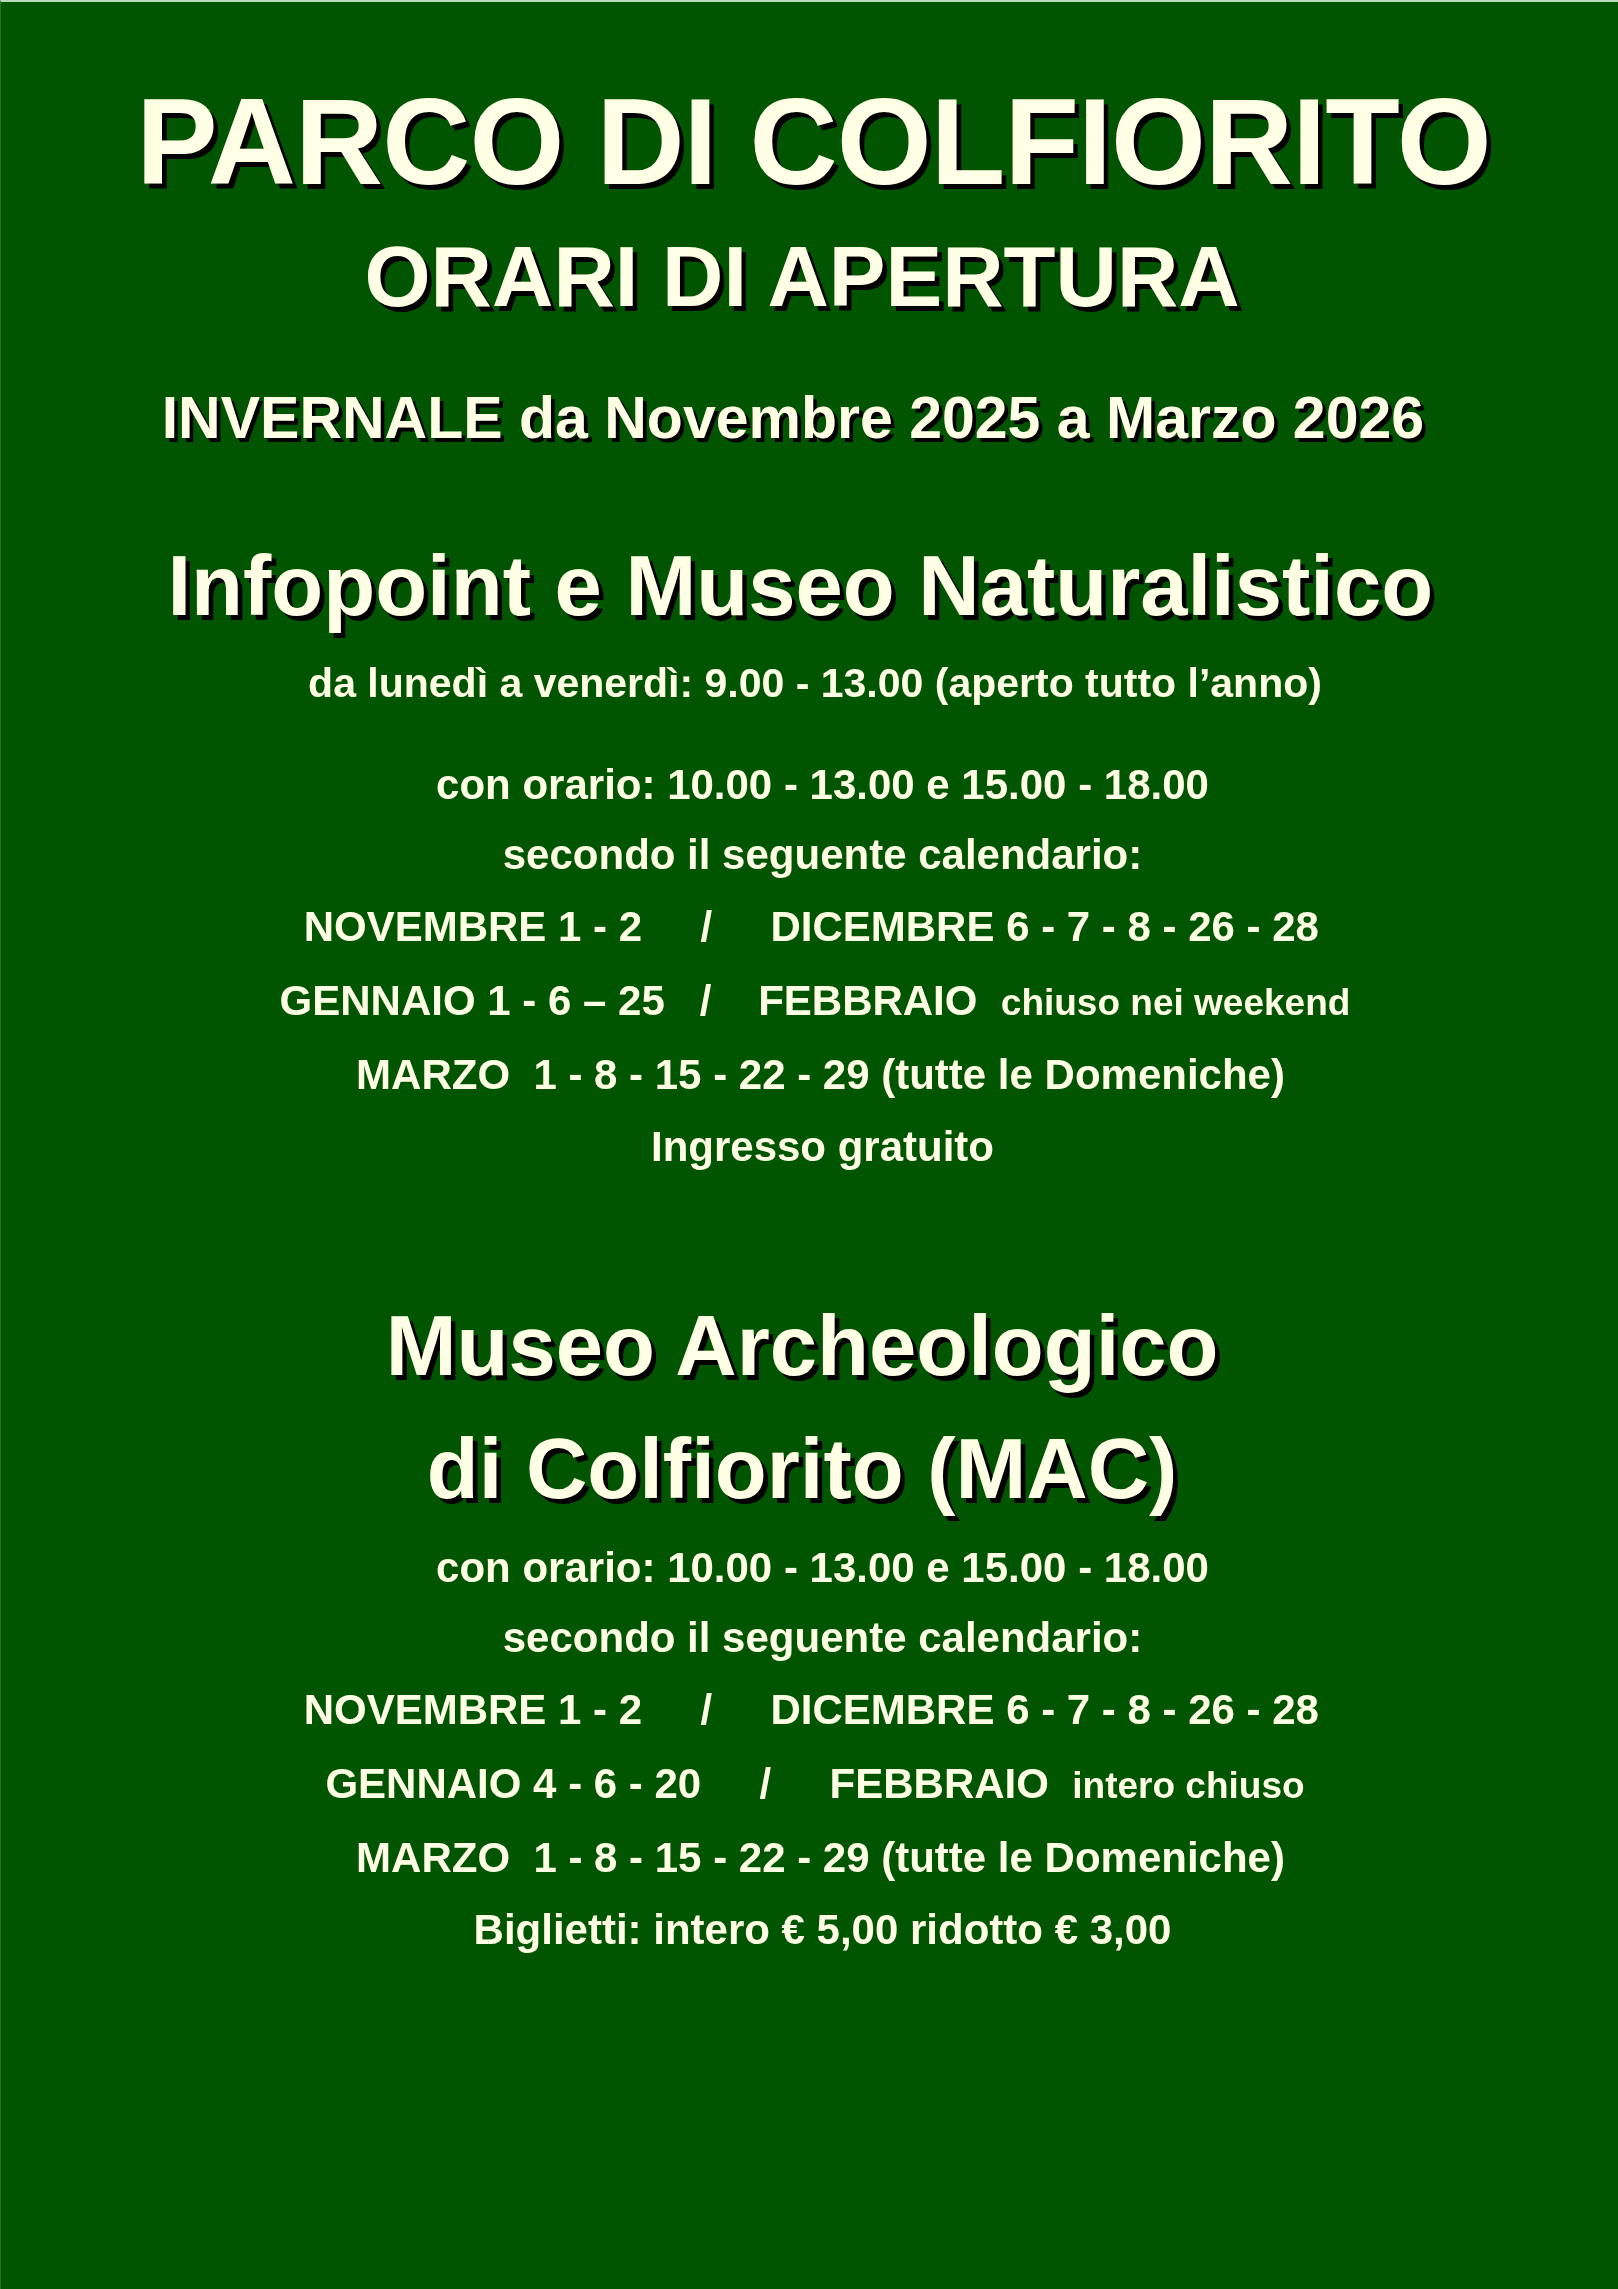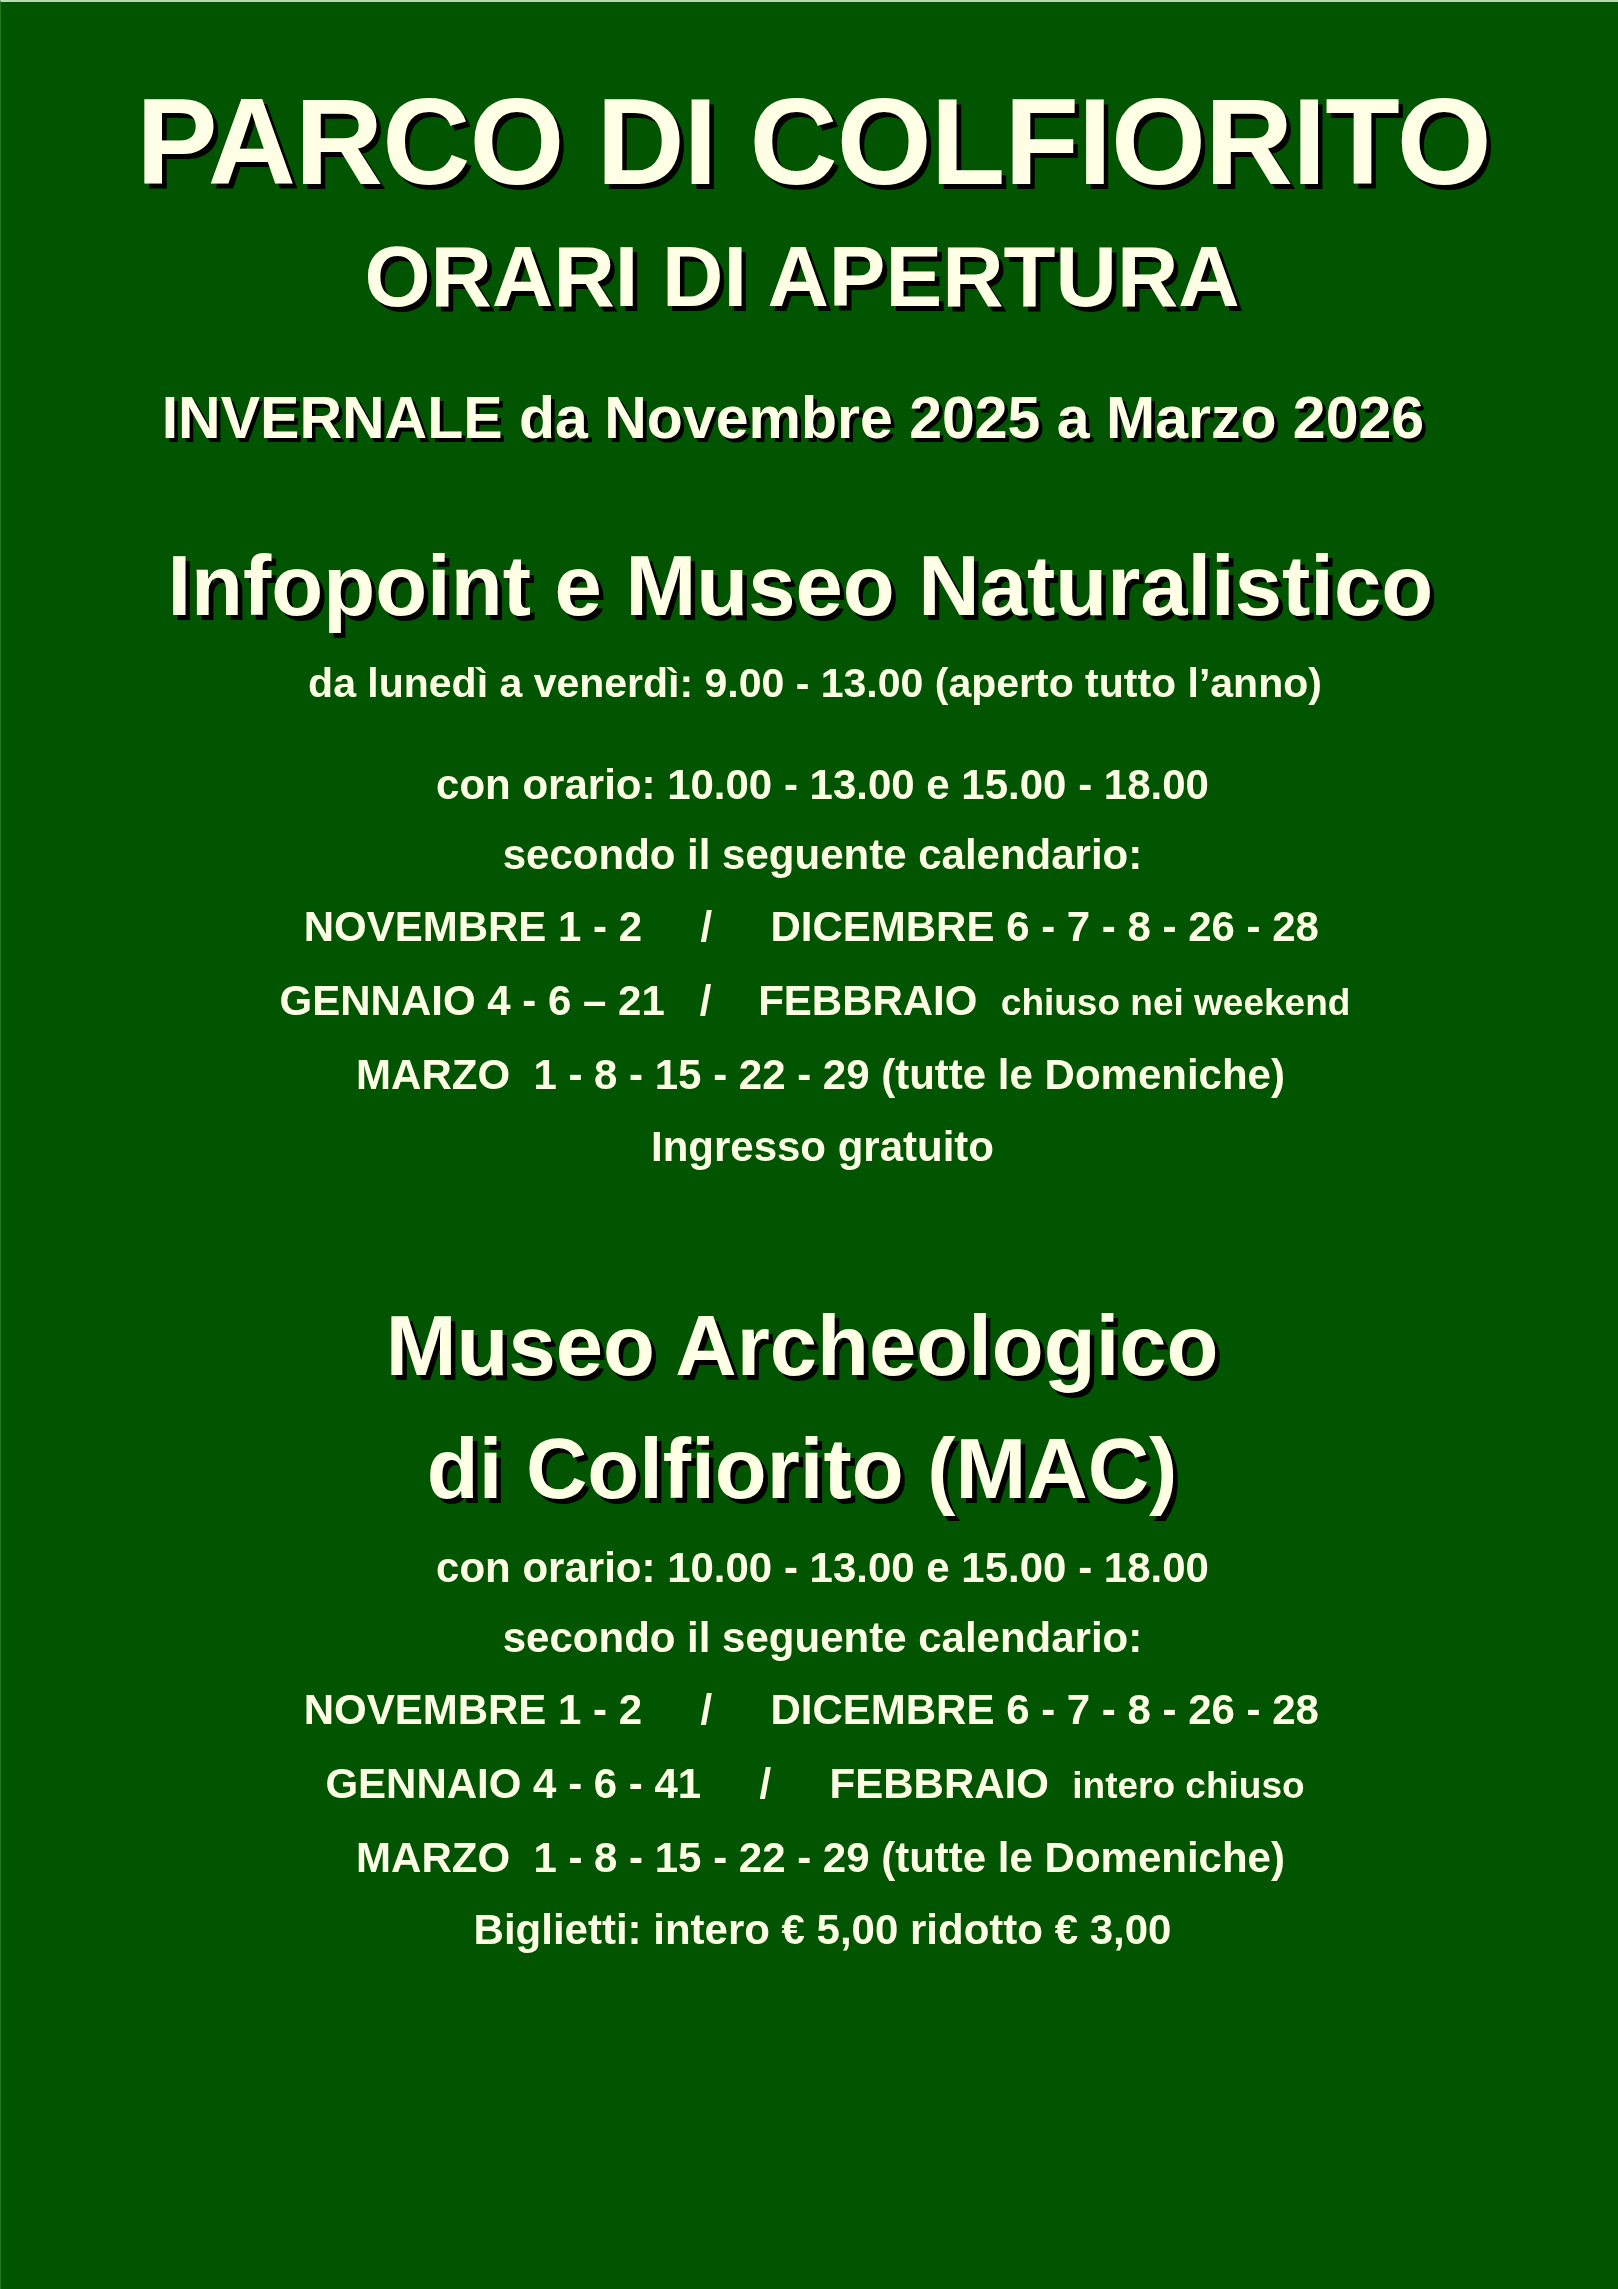--- a/index.html
+++ b/index.html
@@ -43,26 +43,26 @@
 <div class="line title shadow">PARCO DI COLFIORITO</div>
 <div class="line subtitle shadow">ORARI DI APERTURA</div>
 <div class="line season shadow-sm">INVERNALE da Novembre 2025 a Marzo 2026</div>
 
 <div class="line h-section shadow" style="top:543px; left:-9.2px;">Infopoint e Museo Naturalistico</div>
 <div class="line body-m" style="top:663px; left:5.5px;">da lunedì a venerdì: 9.00 - 13.00 (aperto tutto l’anno)</div>
 <div class="line body-l" style="top:764px; left:13px;">con orario: 10.00 - 13.00 e 15.00 - 18.00</div>
 <div class="line body-l" style="top:834px; left:13px;">secondo il seguente calendario:</div>
 
 <div class="line body-l" style="top:906px; left:1.8px;"><span>NOVEMBRE 1 - 2</span>     <span>/</span>     <span>DICEMBRE 6 - 7 - 8 - 26 - 28</span></div>
-<div class="line body-l" style="top:980px; left:5.5px;"><span>GENNAIO 4 - 6 – 21</span>   <span>/</span>    <span>FEBBRAIO</span>  <span class="small">chiuso nei weekend</span></div>
+<div class="line body-l" style="top:980px; left:5.5px;"><span>GENNAIO 1 - 6 – 25</span>   <span>/</span>    <span>FEBBRAIO</span>  <span class="small">chiuso nei weekend</span></div>
 <div class="line body-l" style="top:1054px; left:11px;"><span>MARZO  1 - 8 - 15 - 22 - 29 (tutte le Domeniche)</span></div>
 <div class="line body-l" style="top:1126px; left:13px;">Ingresso gratuito</div>
 
 <div class="line h-section shadow" style="top:1303px; left:-7.4px;">Museo Archeologico</div>
 <div class="line h-section shadow" style="top:1426px; left:-7.4px;">di Colfiorito (MAC)</div>
 <div class="line body-l" style="top:1547px; left:13px;">con orario: 10.00 - 13.00 e 15.00 - 18.00</div>
 <div class="line body-l" style="top:1617px; left:13px;">secondo il seguente calendario:</div>
 
 <div class="line body-l" style="top:1689px; left:1.8px;"><span>NOVEMBRE 1 - 2</span>     <span>/</span>     <span>DICEMBRE 6 - 7 - 8 - 26 - 28</span></div>
-<div class="line body-l" style="top:1763px; left:5.5px;"><span>GENNAIO 4 - 6 - 41</span>     <span>/</span>     <span>FEBBRAIO</span>  <span class="small">intero chiuso</span></div>
+<div class="line body-l" style="top:1763px; left:5.5px;"><span>GENNAIO 4 - 6 - 20</span>     <span>/</span>     <span>FEBBRAIO</span>  <span class="small">intero chiuso</span></div>
 <div class="line body-l" style="top:1837px; left:11px;"><span>MARZO  1 - 8 - 15 - 22 - 29 (tutte le Domeniche)</span></div>
 <div class="line body-l" style="top:1909px; left:13px;">Biglietti: intero € 5,00 ridotto € 3,00</div>
 
 
 </body></html>

